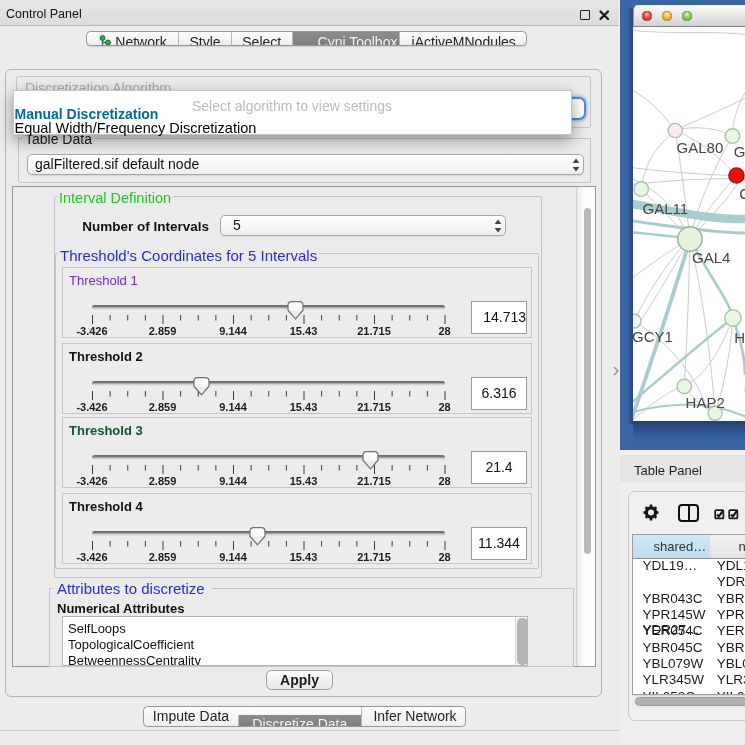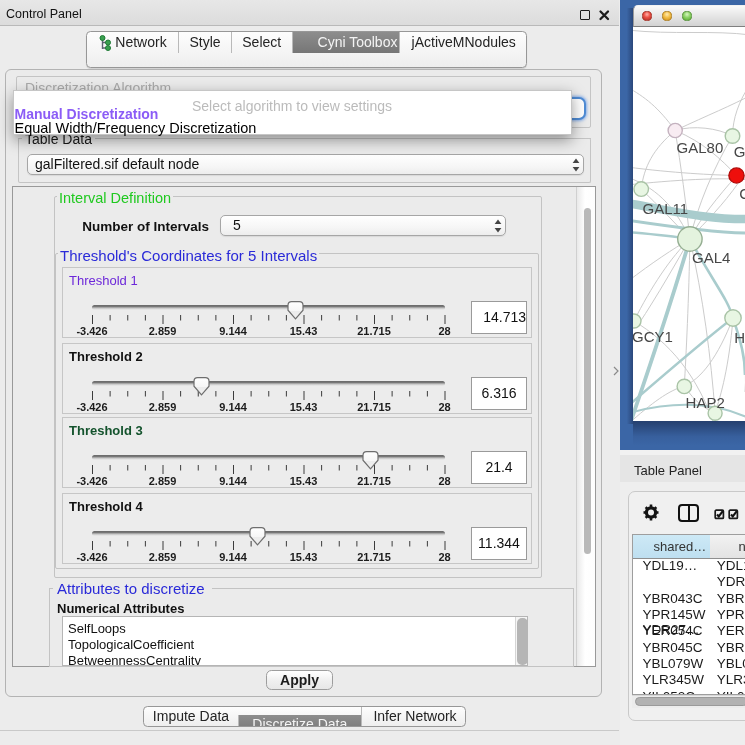--- a/index.html
+++ b/index.html
@@ -7,21 +7,21 @@
 .abs { position:absolute; }
 </style></head>
 <body>
 
 <div class="abs" style="left:0;top:0;width:619px;height:26px;background:linear-gradient(#e7e7e7,#dcdcdc);border-bottom:1px solid #b9b9b9;"></div>
 <div class="abs" style="left:6px;top:7px;font-size:12.5px;color:#111;">Control Panel</div>
 <div class="abs" style="left:580px;top:10px;width:10px;height:10px;border:1.6px solid #1c1c1c;border-radius:1px;"></div>
 <svg class="abs" style="left:598px;top:9px;" width="13" height="13">
     <path d="M2.5,2.5 L10,10 M10,2.5 L2.5,10" stroke="#1c1c1c" stroke-width="2.3" stroke-linecap="round"></path>
   </svg>
-<div class="abs" style="left:86px;top:31px;width:441px;height:37px;border:1px solid #979797;border-radius:4.5px;background:linear-gradient(#fdfdfd,#eeeeee);box-shadow:0 1px 1px rgba(0,0,0,0.12);overflow:hidden;">
+<div class="abs" style="left:86px;top:31px;width:441px;height:15px;border:1px solid #979797;border-radius:4.5px;background:linear-gradient(#fdfdfd,#eeeeee);box-shadow:0 1px 1px rgba(0,0,0,0.12);overflow:hidden;">
 <div class="abs" style="left:0px;top:0;width:91px;height:21px;text-align:center;line-height:21px;font-size:14px;color:#242424;"><svg width="14" height="17" style="vertical-align:-4px;margin-right:3px;">
         <path d="M4.5,4.5 L4.5,15 M4.5,8.5 L9.5,8.5 M4.5,14 L9.5,14" stroke="#5c6270" stroke-width="1.4" fill="none"></path>
         <circle cx="4.5" cy="4" r="2.5" fill="#3aa04f" stroke="#1f7a35" stroke-width="1"></circle>
         <circle cx="10" cy="8.5" r="2.5" fill="#3aa04f" stroke="#1f7a35" stroke-width="1"></circle>
         <circle cx="10" cy="14" r="2.5" fill="#3aa04f" stroke="#1f7a35" stroke-width="1"></circle>
       </svg>Network</div>
 <div class="abs" style="left:91px;top:0;width:53px;height:21px;text-align:center;line-height:21px;font-size:14px;color:#242424;border-left:1px solid #b9b9b9;">Style</div>
 <div class="abs" style="left:144px;top:0;width:60.5px;height:21px;text-align:center;line-height:21px;font-size:14px;color:#242424;border-left:1px solid #b9b9b9;">Select</div>
 <div class="abs" style="left:204.5px;top:0;width:107.0px;height:21px;text-align:center;line-height:21px;font-size:14px;color:#242424;background:linear-gradient(#8d8d8d,#767676);color:#f4f4f4;border-left:1px solid #b9b9b9;padding-left:24px;">Cyni Toolbox</div>
 <div class="abs" style="left:311.5px;top:0;width:129.5px;height:21px;text-align:center;line-height:21px;font-size:14px;color:#242424;border-left:1px solid #b9b9b9;">jActiveMNodules</div>
@@ -377,13 +377,13 @@
 <div class="abs" style="left:83.8px;top:121.0px;height:16.3px;line-height:16.3px;font-size:13.5px;color:#1b1b1b;">YBL0</div>
 <div class="abs" style="left:9.5px;top:137.3px;height:16.3px;line-height:16.3px;font-size:13.5px;color:#1b1b1b;">YLR345W</div>
 <div class="abs" style="left:83.8px;top:137.3px;height:16.3px;line-height:16.3px;font-size:13.5px;color:#1b1b1b;">YLR3</div>
 <div class="abs" style="left:9.5px;top:153.6px;height:16.3px;line-height:16.3px;font-size:13.5px;color:#1b1b1b;">YIL052C</div>
 <div class="abs" style="left:83.8px;top:153.6px;height:16.3px;line-height:16.3px;font-size:13.5px;color:#1b1b1b;">YIL0</div>
 </div>
 <div class="abs" style="left:632px;top:695px;width:113px;height:12.5px;background:#ececec;border-top:1px solid #d8d8d8;"></div>
 <div class="abs" style="left:635px;top:697px;width:113px;height:8.5px;background:#b2b2b2;border:1px solid #9a9a9a;border-radius:4.5px;"></div>
 <div class="abs" style="left:13px;top:90px;width:559px;height:45px;background:#fff;border:1px solid #c6c6c6;box-shadow:0 5px 14px rgba(0,0,0,0.4);"></div>
 <div class="abs" style="left:192px;top:98px;font-size:14px;color:#bbbbbb;">Select algorithm to view settings</div>
-<div class="abs" style="left:14.5px;top:106px;font-size:14px;font-weight:bold;color:#8b5cf6;">Manual Discretization</div>
+<div class="abs" style="left:14.5px;top:106px;font-size:14px;font-weight:bold;color:#0369a1;">Manual Discretization</div>
 <div class="abs" style="left:14.5px;top:120px;font-size:14.5px;color:#000;">Equal Width/Frequency Discretization</div>
 </body></html>

